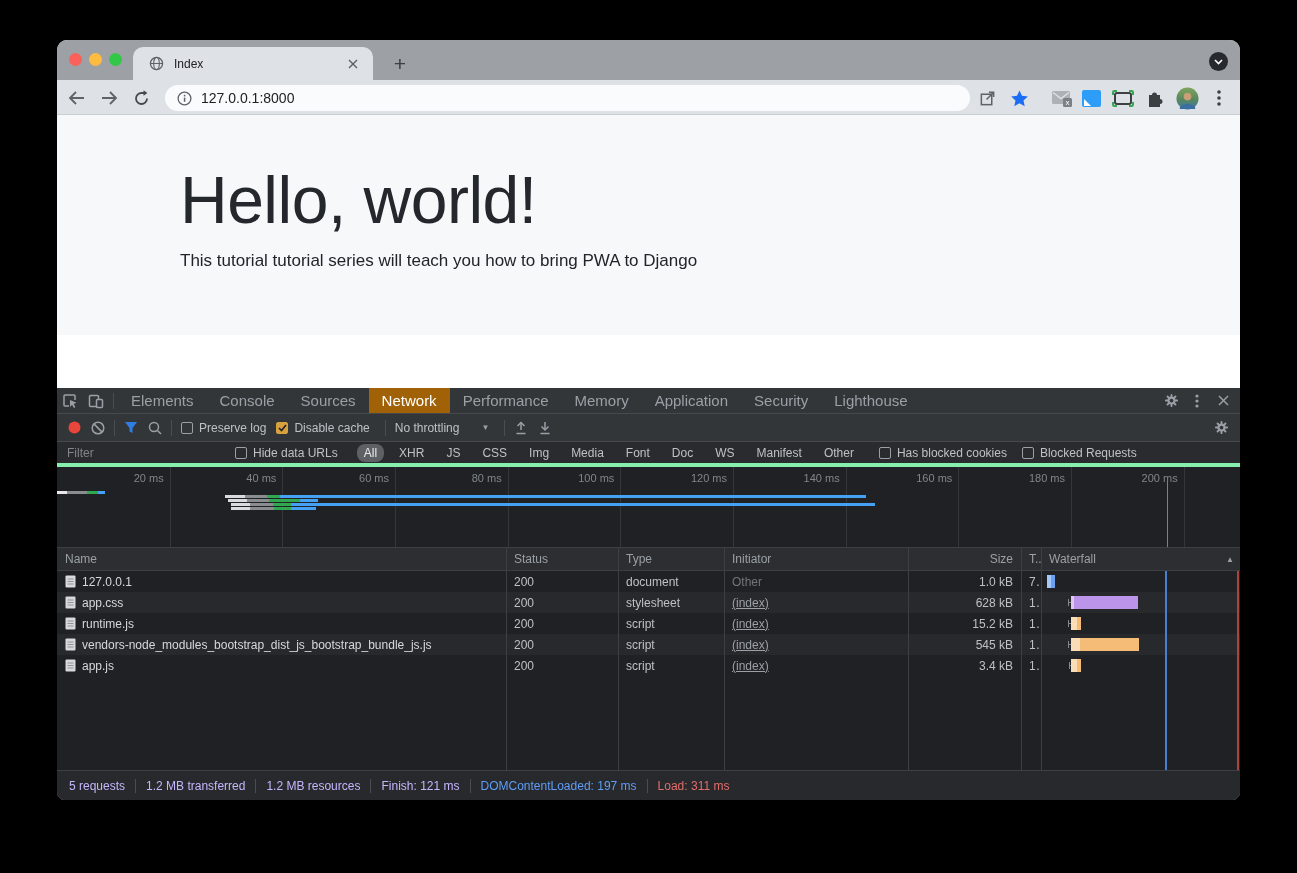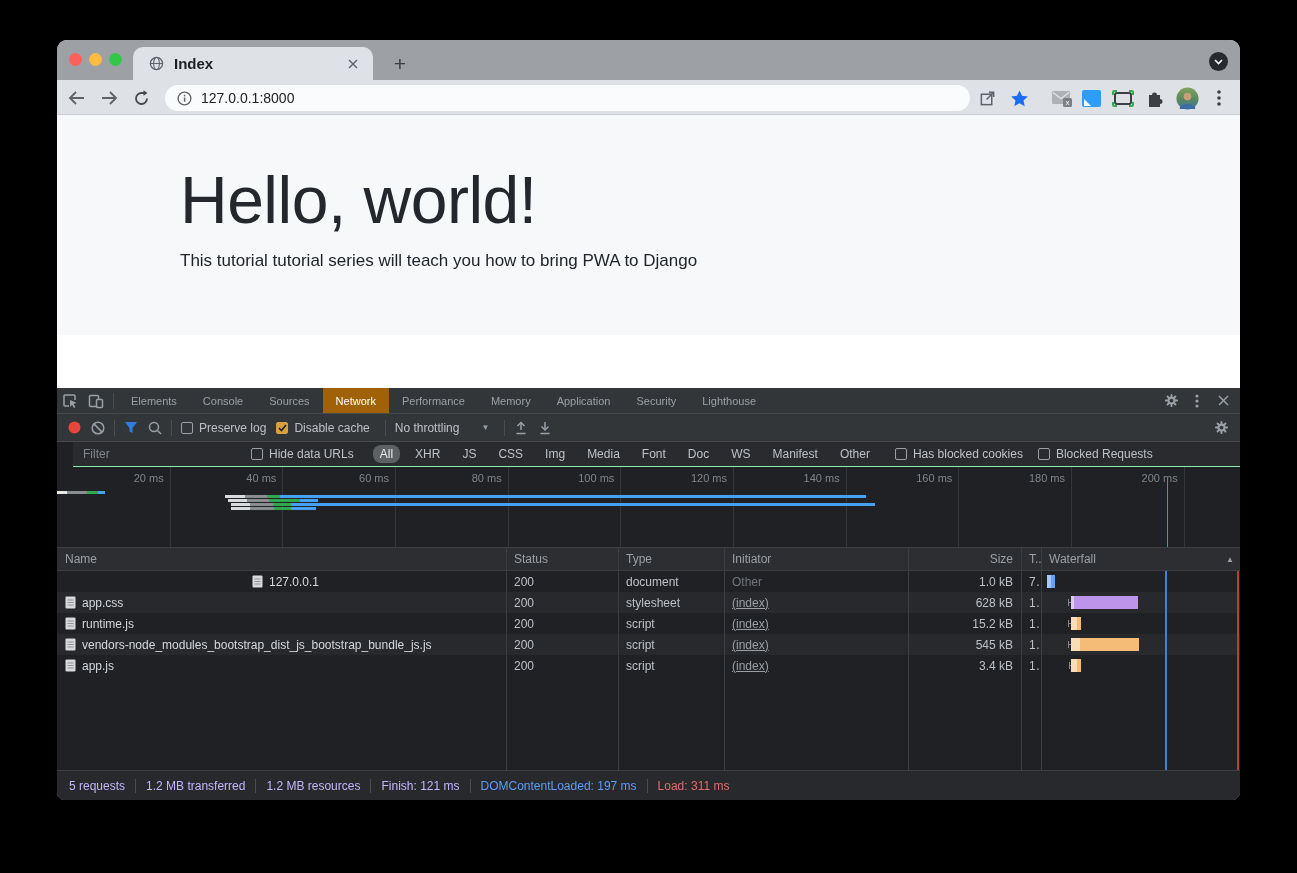--- a/index.html
+++ b/index.html
@@ -8,21 +8,21 @@
   .window{position:absolute;left:57px;top:40px;width:1183px;height:760px;border-radius:10px 10px 8px 8px;overflow:hidden;background:#fff;}
 
   
   .titlebar{position:absolute;left:0;top:0;width:100%;height:40px;background:#9da1a6;}
   .lights{position:absolute;left:12px;top:13px;display:flex;gap:7px;}
   .light{width:13px;height:13px;border-radius:50%;}
   .light.red{background:#f9615a;}
   .light.yellow{background:#fdbc40;}
   .light.green{background:#33c748;}
   .tab{position:absolute;left:76px;top:7px;width:240px;height:33px;background:#dee1e6;border-radius:10px 10px 0 0;display:flex;align-items:center;padding:0 12px 0 16px;}
-  .tab-title{font-size:15px;color:#202124;margin-left:10px;flex:1;font-weight:bold;}
+  .tab-title{font-size:12px;color:#202124;margin-left:10px;flex:1;}
   .tab-close{margin-left:auto;width:16px;height:16px;display:flex;align-items:center;justify-content:center;}
   .newtab{position:absolute;left:330px;top:11px;width:26px;height:26px;display:flex;align-items:center;justify-content:center;font-size:21px;color:#3c4043;font-weight:400;}
   .tabsearch{position:absolute;right:12px;top:12px;width:19px;height:19px;border-radius:50%;background:#26292e;display:flex;align-items:center;justify-content:center;}
 
   
   .btoolbar{position:absolute;left:0;top:40px;width:100%;height:35px;background:#dee1e6;border-bottom:1px solid #c9ccd0;}
   .navbtn{position:absolute;top:5px;width:26px;height:26px;display:flex;align-items:center;justify-content:center;}
   .addrbar{position:absolute;left:108px;top:45px;width:805px;height:26px;background:#fafbfc;border-radius:13px;display:flex;align-items:center;padding:0 12px;}
   .addrbar .url{font-size:14px;color:#202124;margin-left:9px;}
   .ext{position:absolute;top:44px;width:28px;height:28px;display:flex;align-items:center;justify-content:center;}
@@ -32,34 +32,34 @@
   .jumbotron{position:absolute;left:0;top:0;width:100%;height:220px;background:#f7f8f9;}
   .hello{position:absolute;left:123px;top:47px;font-size:66px;font-weight:300;color:#24282d;letter-spacing:-.5px;}
   .lead{position:absolute;left:123px;top:136px;font-size:17px;color:#212529;}
 
   
   .devtools{position:absolute;left:0;top:348px;width:1183px;height:412px;background:#202124;color:#9aa0a6;font-size:12px;}
   .dt-tabbar{position:absolute;left:0;top:0;width:100%;height:26px;background:#333639;border-bottom:1px solid #474a4d;display:flex;align-items:center;}
   .dt-icbtn{width:26px;height:24px;display:flex;align-items:center;justify-content:center;flex:0 0 auto;}
   .vsep{width:1px;height:16px;background:#494c50;margin:0 4px;flex:0 0 auto;}
   .dt-tabs{display:flex;height:100%;align-items:stretch;}
-  .dt-tab{padding:0 13px;display:flex;align-items:center;font-size:11px;color:#9aa0a6;white-space:nowrap;}
+  .dt-tab{padding:0 13px;display:flex;align-items:center;font-size:15px;color:#9aa0a6;white-space:nowrap;}
   .dt-tab.active{background:#a16207;color:#ffffff;}
   .dt-tabbar-right{margin-left:auto;display:flex;align-items:center;padding-right:4px;}
 
   .dt-toolbar{position:absolute;left:0;top:26px;width:100%;height:28px;background:#333639;border-bottom:1px solid #474a4d;display:flex;align-items:center;padding:0 6px;}
   .titem{display:flex;align-items:center;margin:0 5px;flex:0 0 auto;}
   .cb{width:12px;height:12px;border:1.5px solid #9aa0a6;border-radius:2px;margin-right:6px;flex:0 0 auto;display:flex;align-items:center;justify-content:center;}
   .cb.checked{background:#d7a13f;border-color:#d7a13f;}
   .cblabel{color:#bdc1c6;}
   .dd{display:flex;align-items:center;color:#bdc1c6;}
   .dd .caret{font-size:8px;color:#9aa0a6;margin-left:22px;}
   .spacer{flex:1;}
 
-  .dt-filterbar{position:absolute;left:16px;top:54px;width:100%;height:25px;background:#2a2b2e;border-bottom:1px solid #86efac;display:flex;align-items:center;padding:0 8px;}
+  .dt-filterbar{position:absolute;left:0;top:54px;width:100%;height:25px;background:#2a2b2e;border-bottom:4px solid #86efac;display:flex;align-items:center;padding:0 8px;}
   .filter-input{background:transparent;border:none;outline:none;color:#bdc1c6;font-size:12px;width:165px;font-family:inherit;}
   .filter-input::placeholder{color:#80868b;}
   .type-list{display:flex;align-items:center;margin-left:10px;}
   .type-pill{padding:2px 7px;margin:0 4px;color:#bdc1c6;border-radius:8px;white-space:nowrap;}
   .type-pill.active{background:#5e6164;color:#e8eaed;}
 
   .dt-overview{position:absolute;left:0;top:79px;width:100%;height:81px;background:#202124;border-bottom:1px solid #3c4043;overflow:hidden;}
   .grid-line{position:absolute;top:0;bottom:0;width:1px;background:#35363a;}
   .ruler-label{position:absolute;top:5px;width:64px;text-align:right;font-size:11px;color:#80868b;}
   .ov-seg{position:absolute;height:3px;}
@@ -428,21 +428,21 @@
           <div class="hcell" style="width: 449px;">Name</div>
           <div class="hcell" style="width: 112px;">Status</div>
           <div class="hcell" style="width: 106px;">Type</div>
           <div class="hcell" style="width: 184px;">Initiator</div>
           <div class="hcell right" style="width: 113px;">Size</div>
           <div class="hcell" style="width: 20px;">T..</div>
           <div class="hcell" style="width: 199px;">Waterfall<span class="sort-arrow">▲</span></div>
         </div>
       <div class="dt-body">
           <div class="dt-row" style="top: 0px;">
-            <div class="cell name" style="width: 449px; justify-content: center;"><svg width="11" height="13" viewBox="0 0 11 13">
+            <div class="cell name" style="width: 449px;"><svg width="11" height="13" viewBox="0 0 11 13">
                 <rect x="0.5" y="0.5" width="10" height="12" rx="1" fill="#d7d9db"></rect>
                 <line x1="2.5" y1="4" x2="8.5" y2="4" stroke="#8f9296" stroke-width="1"></line>
                 <line x1="2.5" y1="6.5" x2="8.5" y2="6.5" stroke="#8f9296" stroke-width="1"></line>
                 <line x1="2.5" y1="9" x2="8.5" y2="9" stroke="#8f9296" stroke-width="1"></line>
               </svg>127.0.0.1</div>
             <div class="cell " style="width: 112px;">200</div>
             <div class="cell " style="width: 106px;">document</div>
             <div class="cell " style="width: 184px;"><span class="dim">Other</span></div>
             <div class="cell right" style="width: 113px;">1.0 kB</div>
             <div class="cell " style="width: 20px;">7…</div>

